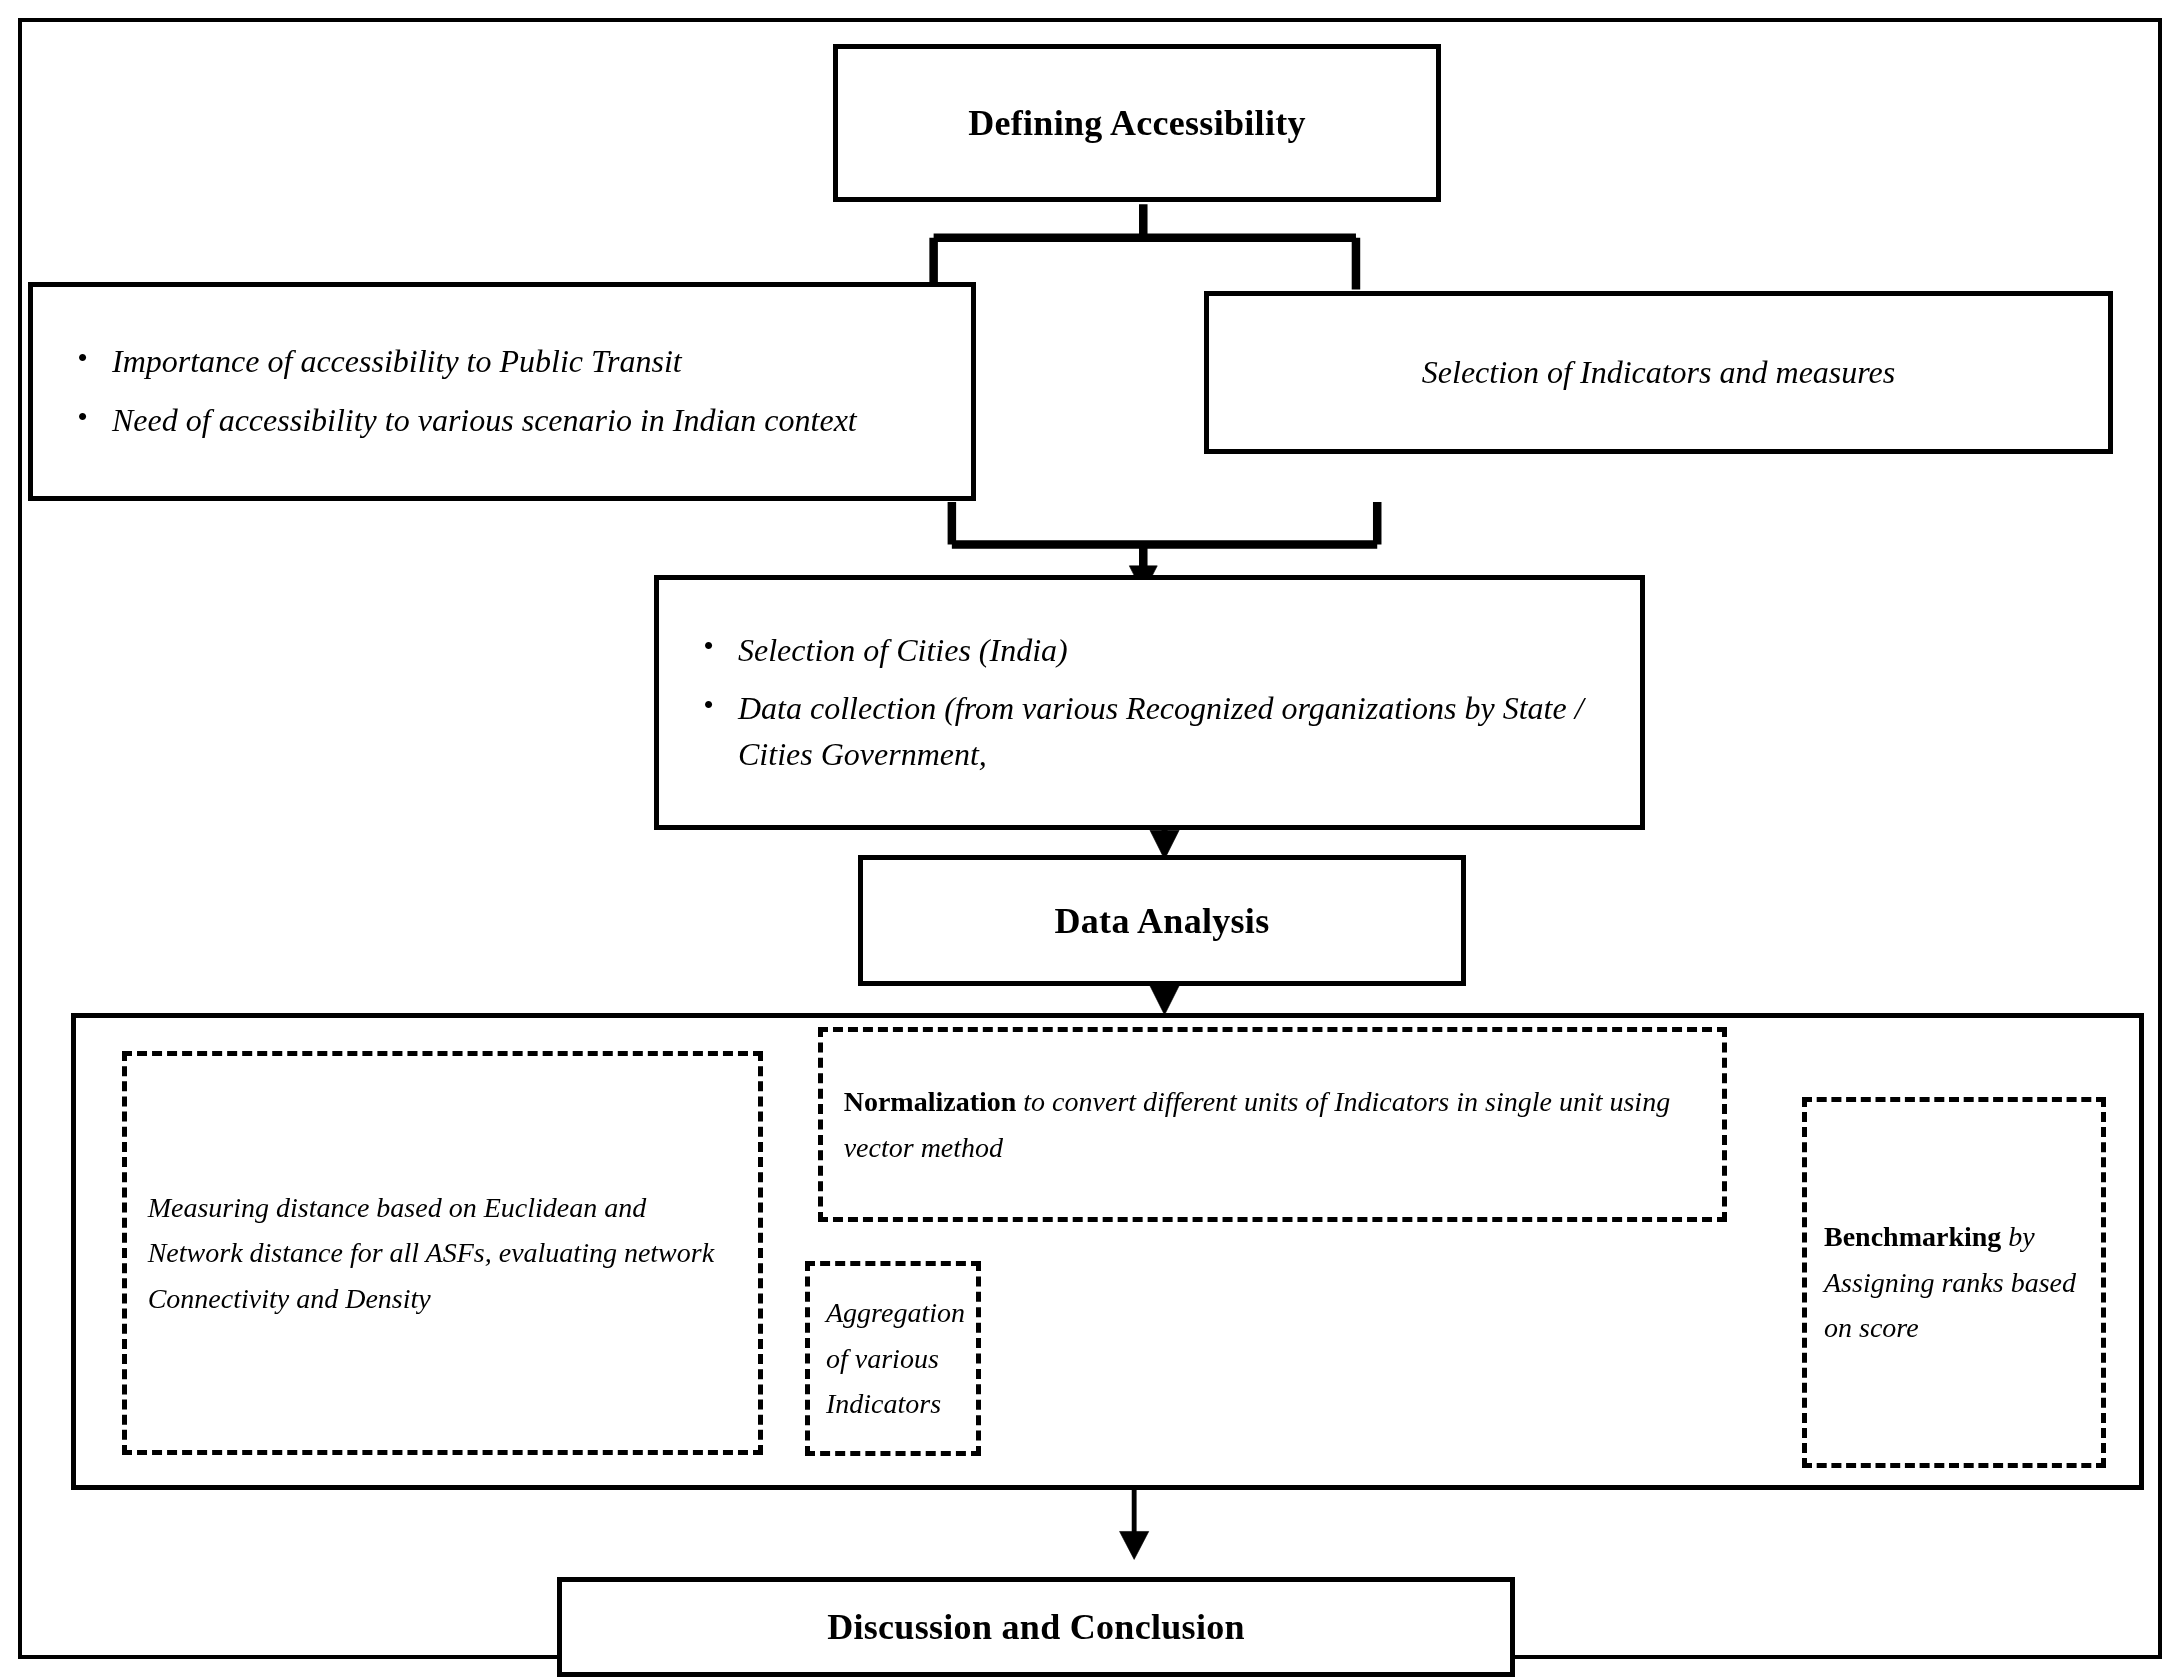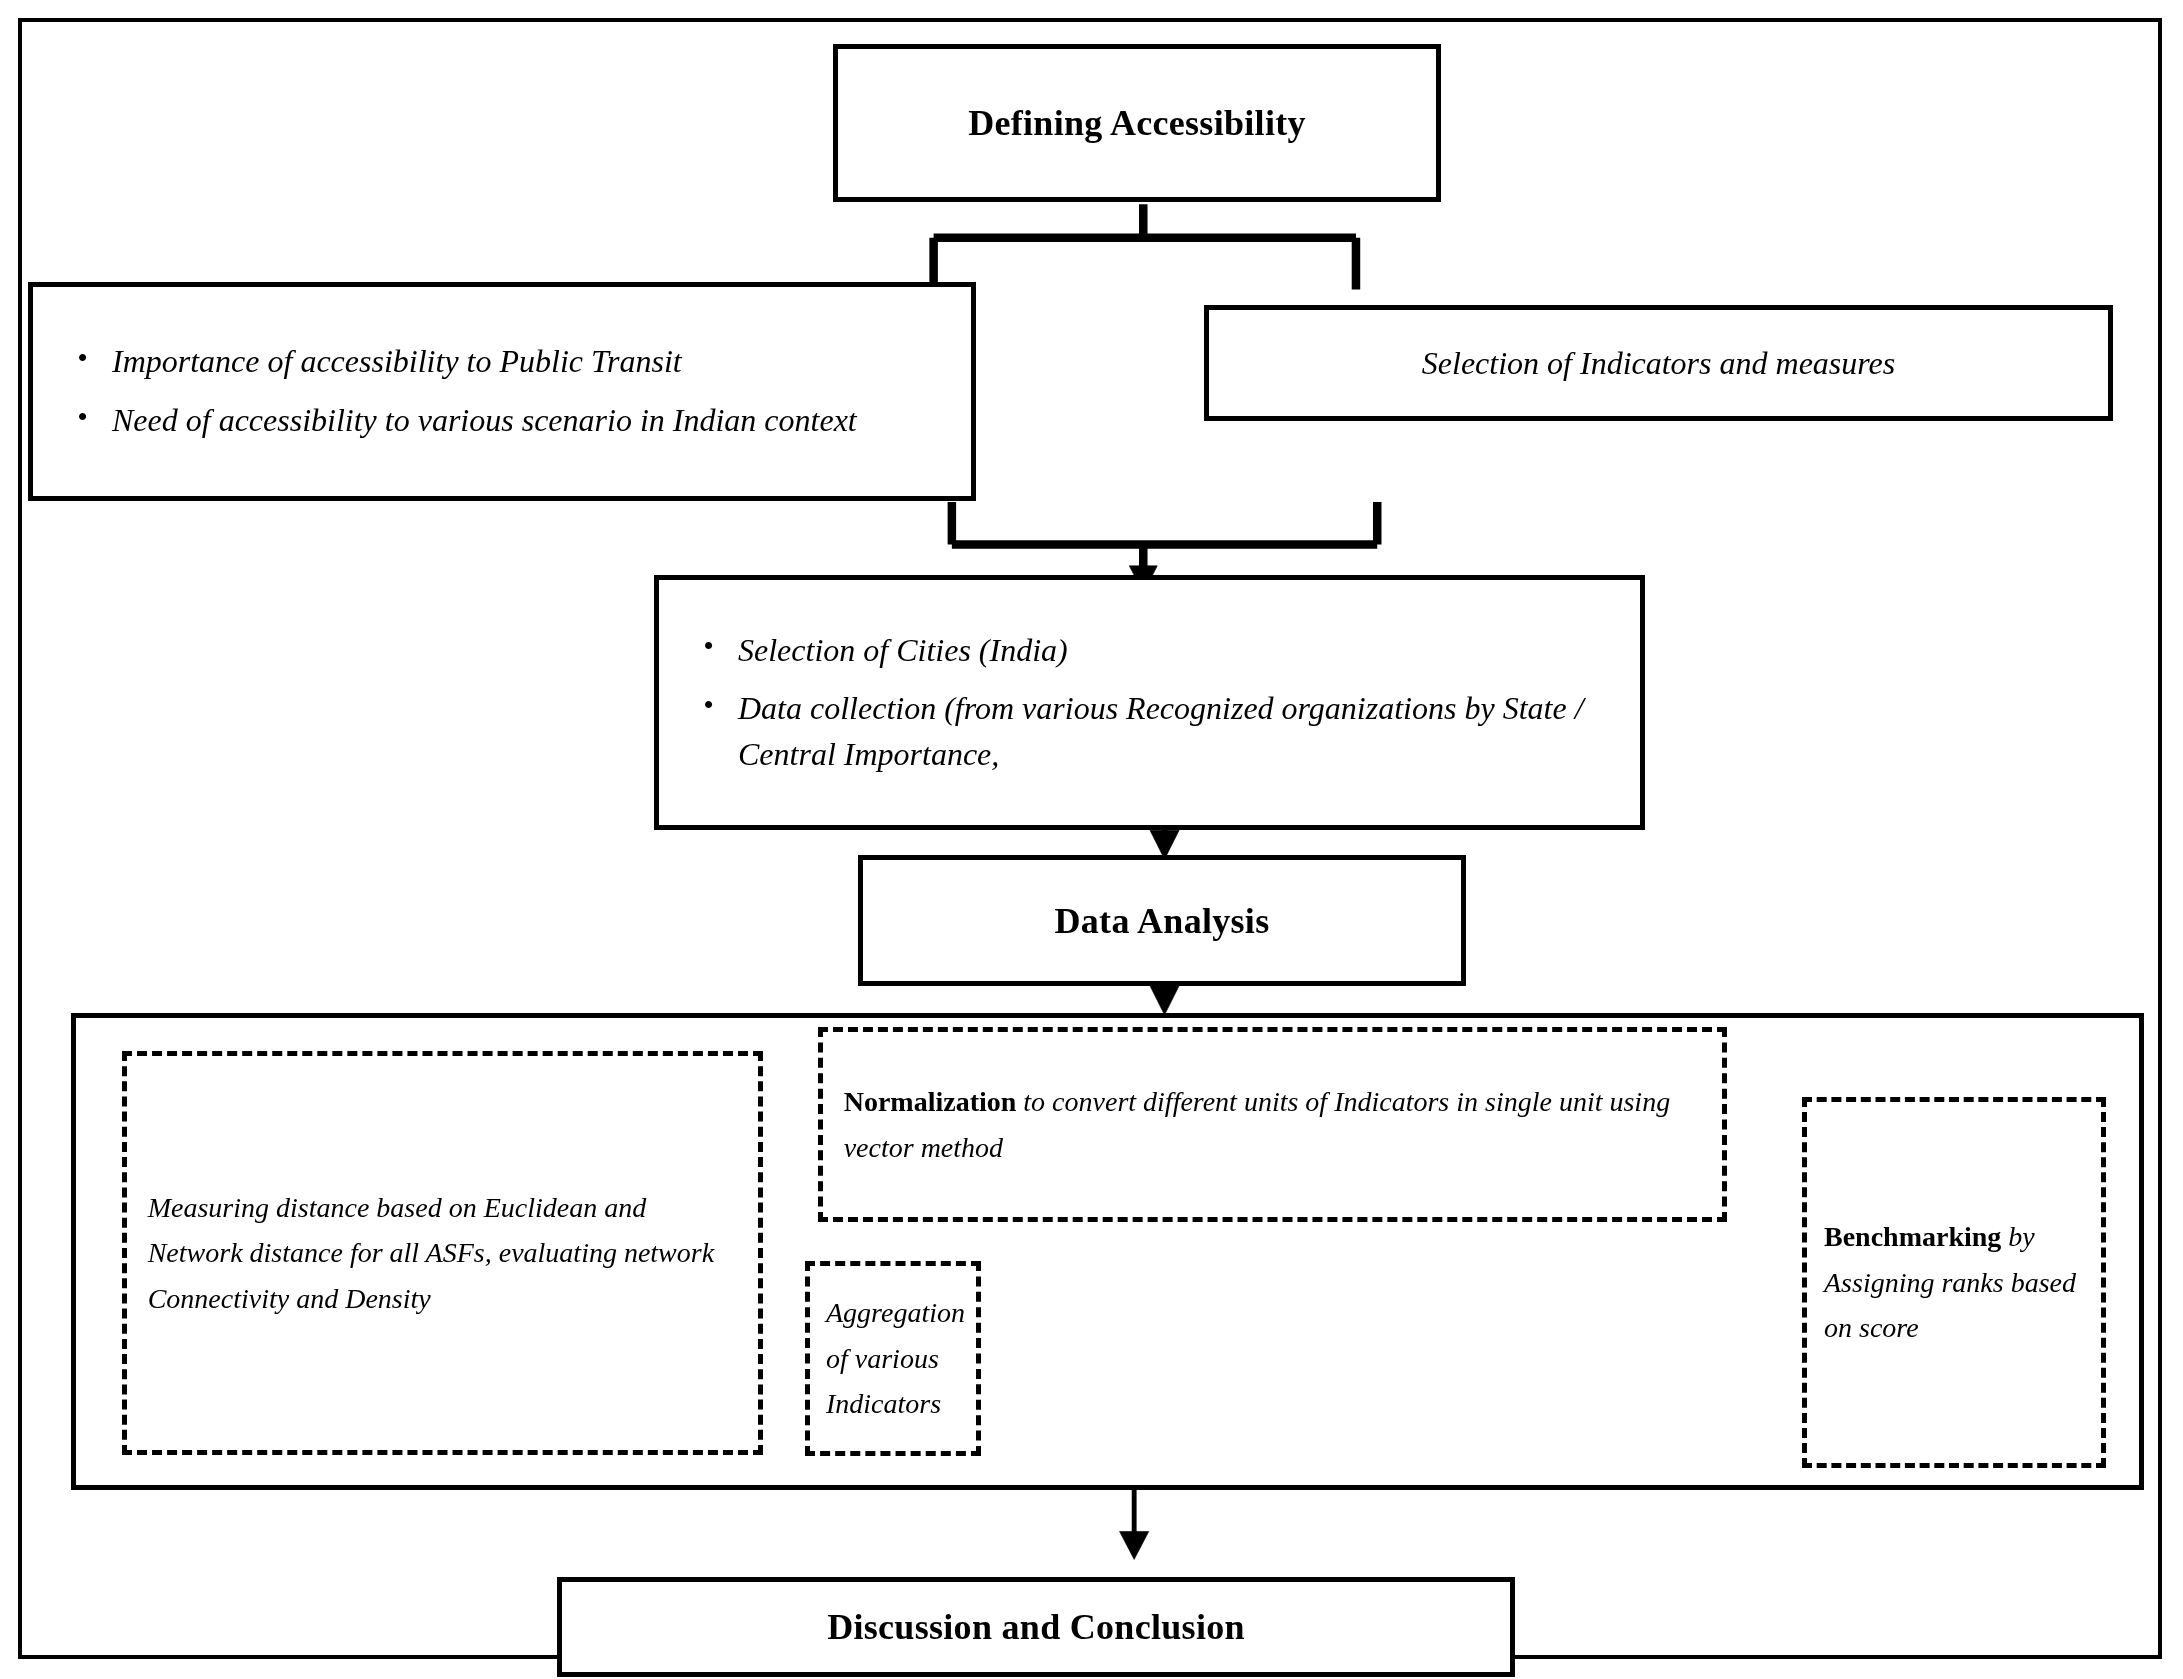--- a/index.html
+++ b/index.html
@@ -72,28 +72,28 @@
     <span class="hd">Defining Accessibility</span>
   </div>
 
   <div class="node solid tl" style="left:6px;top:260px;width:948px;height:219px;">
     <ul class="bul">
       <li>Importance of accessibility to Public Transit</li>
       <li>Need of accessibility to various scenario in Indian context</li>
     </ul>
   </div>
 
-  <div class="node solid ctr" style="left:1182px;top:283px;width:909px;height:116px;">
+  <div class="node solid ctr" style="left:1182px;top:269px;width:909px;height:163px;">
     <span class="it">Selection of Indicators and measures</span>
   </div>
 
   <div class="node solid tl" style="left:632px;top:541px;width:991px;height:255px;margin-top:12px;">
     <ul class="bul">
       <li>Selection of Cities (India)</li>
-      <li>Data collection (from various Recognized organizations by State / Central Importance,</li>
+      <li>Data collection (from various Recognized organizations by State / Cities Government,</li>
     </ul>
   </div>
 
   <div class="node solid ctr" style="left:836px;top:833px;width:608px;height:131px;">
     <span class="hd">Data Analysis</span>
   </div>
 
   <div class="node solid" style="left:49px;top:991px;width:2073px;height:477px;">
 
     <div class="node dashed tl" style="left:46px;top:33px;width:641px;height:404px;">

